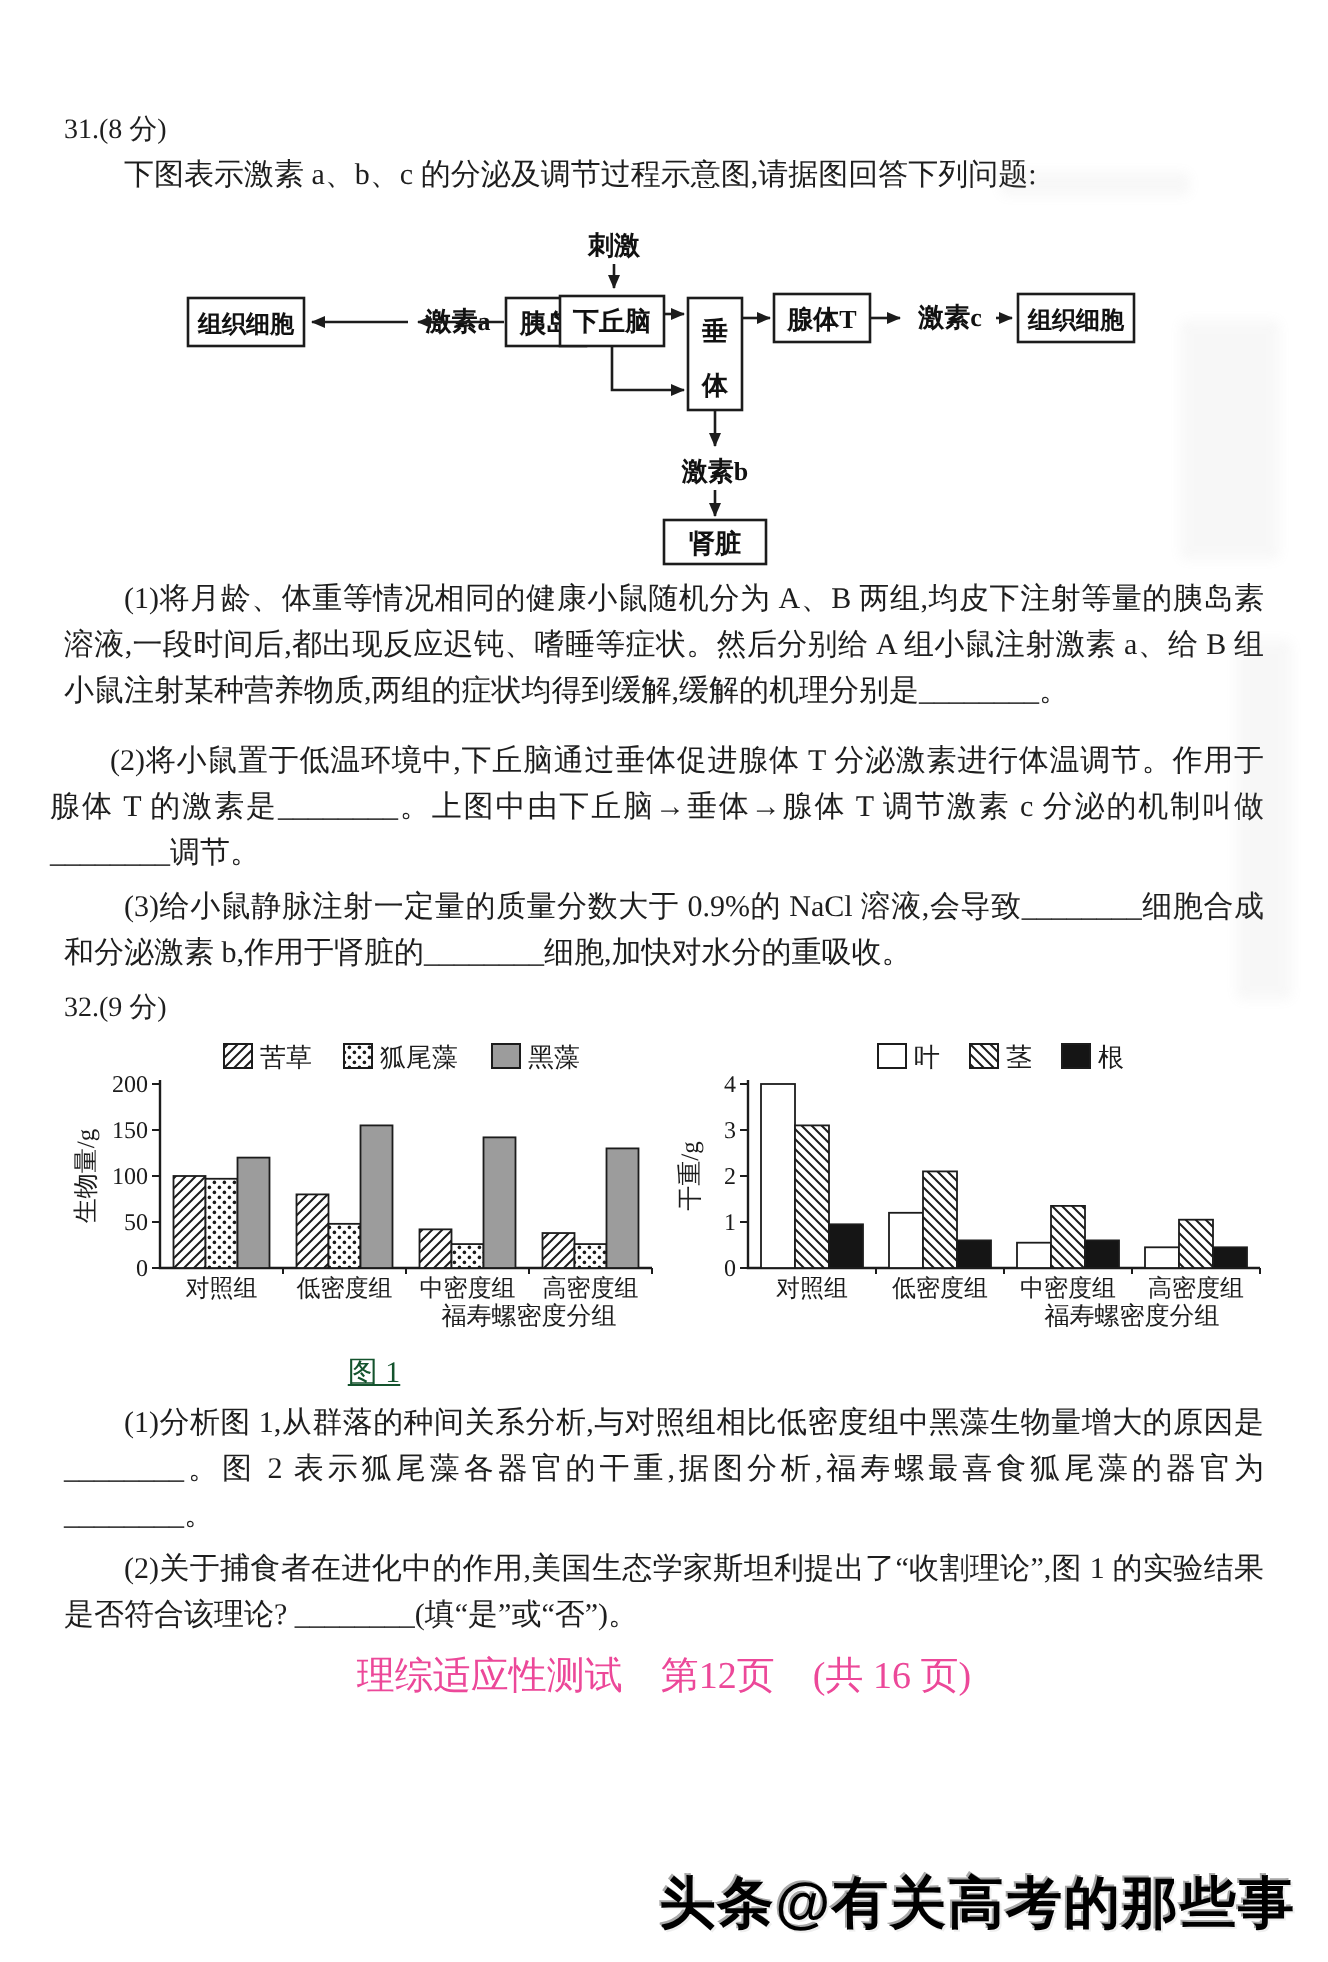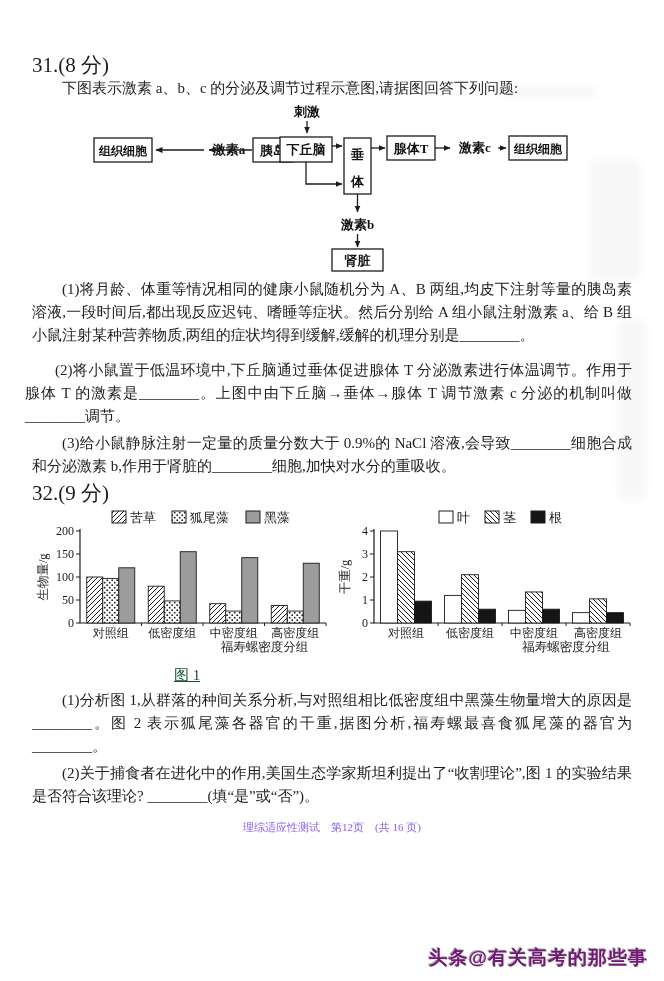--- a/index.html
+++ b/index.html
@@ -1,34 +1,34 @@
 <!DOCTYPE html>
 <html><head>
 <meta charset="utf-8">
 <style>
   html,body{margin:0;padding:0;}
   body{
     width:664px;height:981px;position:relative;overflow:hidden;
     background:#ffffff;color:#1e1e1e;
     font-family:"Liberation Serif","DejaVu Serif",serif;
   }
-  .qlabel{margin:0 32px;font-size:21px;line-height:23px;}
+  .qlabel{margin:0 32px;font-size:14px;line-height:23px;}
   .para{margin:0 32px;font-size:15px;line-height:23px;text-align:justify;text-indent:2em;}
   .mt4{margin-top:4px;} .mt12{margin-top:12px;margin-left:25px;}
   #page{padding-top:54px;}
-  .diagram-wrap{width:480px;margin:0 auto 6px auto;}
+  .diagram-wrap{width:480px;margin:11px auto 6px auto;}
   .diagram-wrap svg{display:block;}
   .charts-row{display:flex;justify-content:flex-start;padding:0 30px 0 36px;margin-top:4px;}
   .chart-block{margin:0;}
   .fig-caption{text-align:center;font-size:15px;line-height:20px;margin-top:2px;color:#14532d;text-decoration:underline;}
-  .footer{margin-top:8px;text-align:center;font-size:11px;line-height:22px;color:#8b5cf6;}
+  .footer{margin-top:8px;text-align:center;font-size:19px;line-height:22px;color:#ec4899;}
   .watermark{
     position:absolute;right:16px;bottom:10px;
     font-family:"Liberation Sans","DejaVu Sans",sans-serif;
-    font-size:19px;font-weight:bold;color:#701a75;letter-spacing:1px;
+    font-size:28px;font-weight:bold;color:#000000;letter-spacing:1px;
     text-shadow:1px 1px 0 #efefef,-1px -1px 0 #a8a8a8;
   }
   .ghost{position:absolute;background:#9a9a9a;opacity:0.07;filter:blur(3px);border-radius:3px;}
   svg text{font-family:"Liberation Serif","DejaVu Serif",serif;}
   .boxtext{font-size:13px;font-weight:bold;fill:#111;}
   .freetext{font-size:13px;font-weight:bold;fill:#111;}
 </style>
 </head>
 <body>
 

